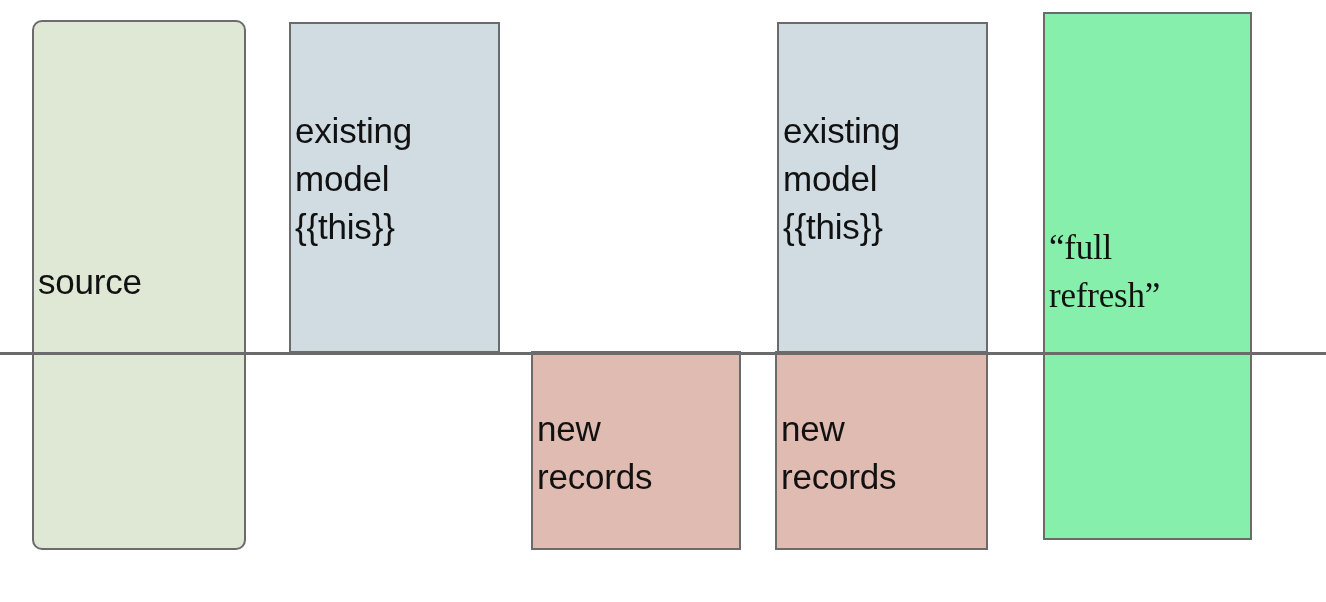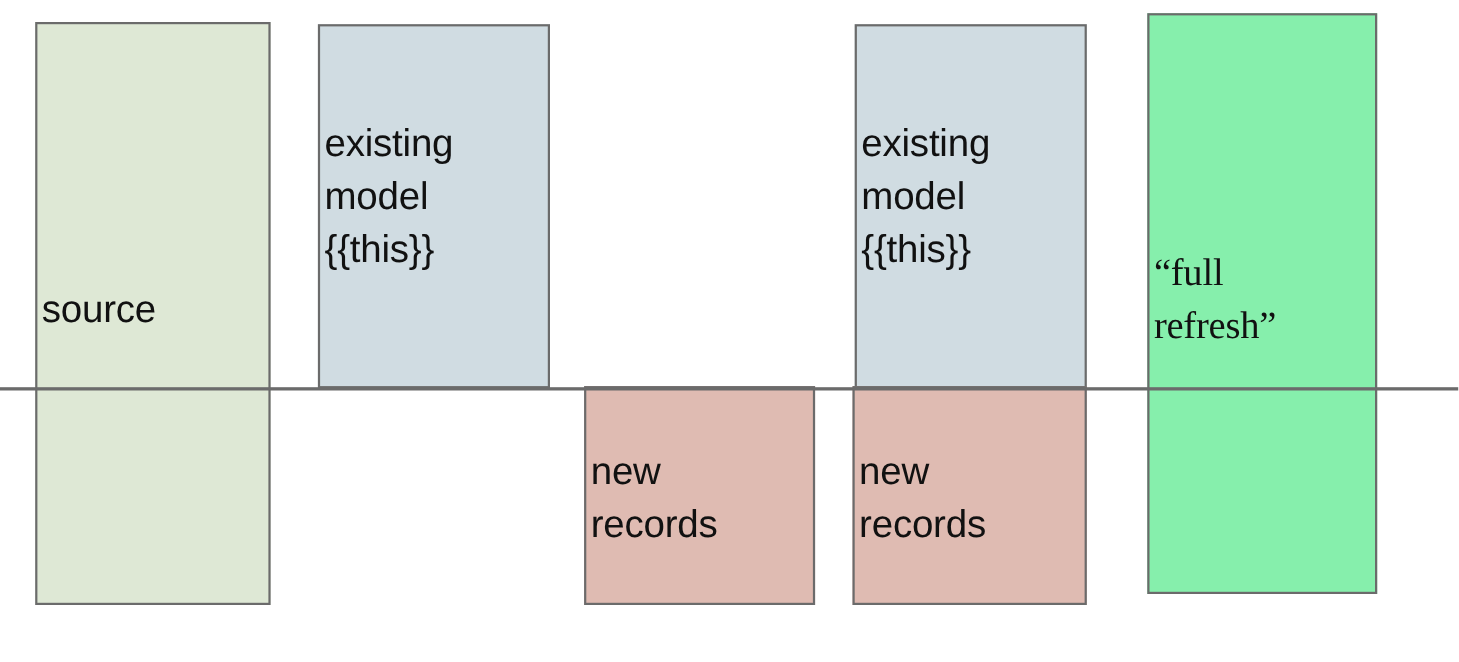--- a/index.html
+++ b/index.html
@@ -37,21 +37,21 @@
   .block-label {
     font-size: 35px;
     line-height: 48px;
     color: #111111;
     padding: 0 4px;
     white-space: pre-line;
     text-align: left;
     letter-spacing: -0.2px;
   }
   
-  #block-source      { left: 32px;   top: 20px;  width: 214px; height: 530px; }
+  #block-source      { left: 32px;   top: 20px;  width: 214px; height: 530px; border-radius: 10px; }
   #block-model-1     { left: 289px;  top: 22px;  width: 211px; height: 331px; }
   #block-new-1       { left: 531px;  top: 351px; width: 210px; height: 199px; }
   #block-model-2     { left: 777px;  top: 22px;  width: 211px; height: 331px; }
   #block-new-2       { left: 775px;  top: 351px; width: 213px; height: 199px; }
   #block-refresh     { left: 1043px; top: 22px;  width: 209px; height: 528px; }
 
   
   #block-source   .block-label { margin-top: -6px; }
   #block-model-1  .block-label { margin-top: -18px; }
   #block-model-2  .block-label { margin-top: -18px; }

